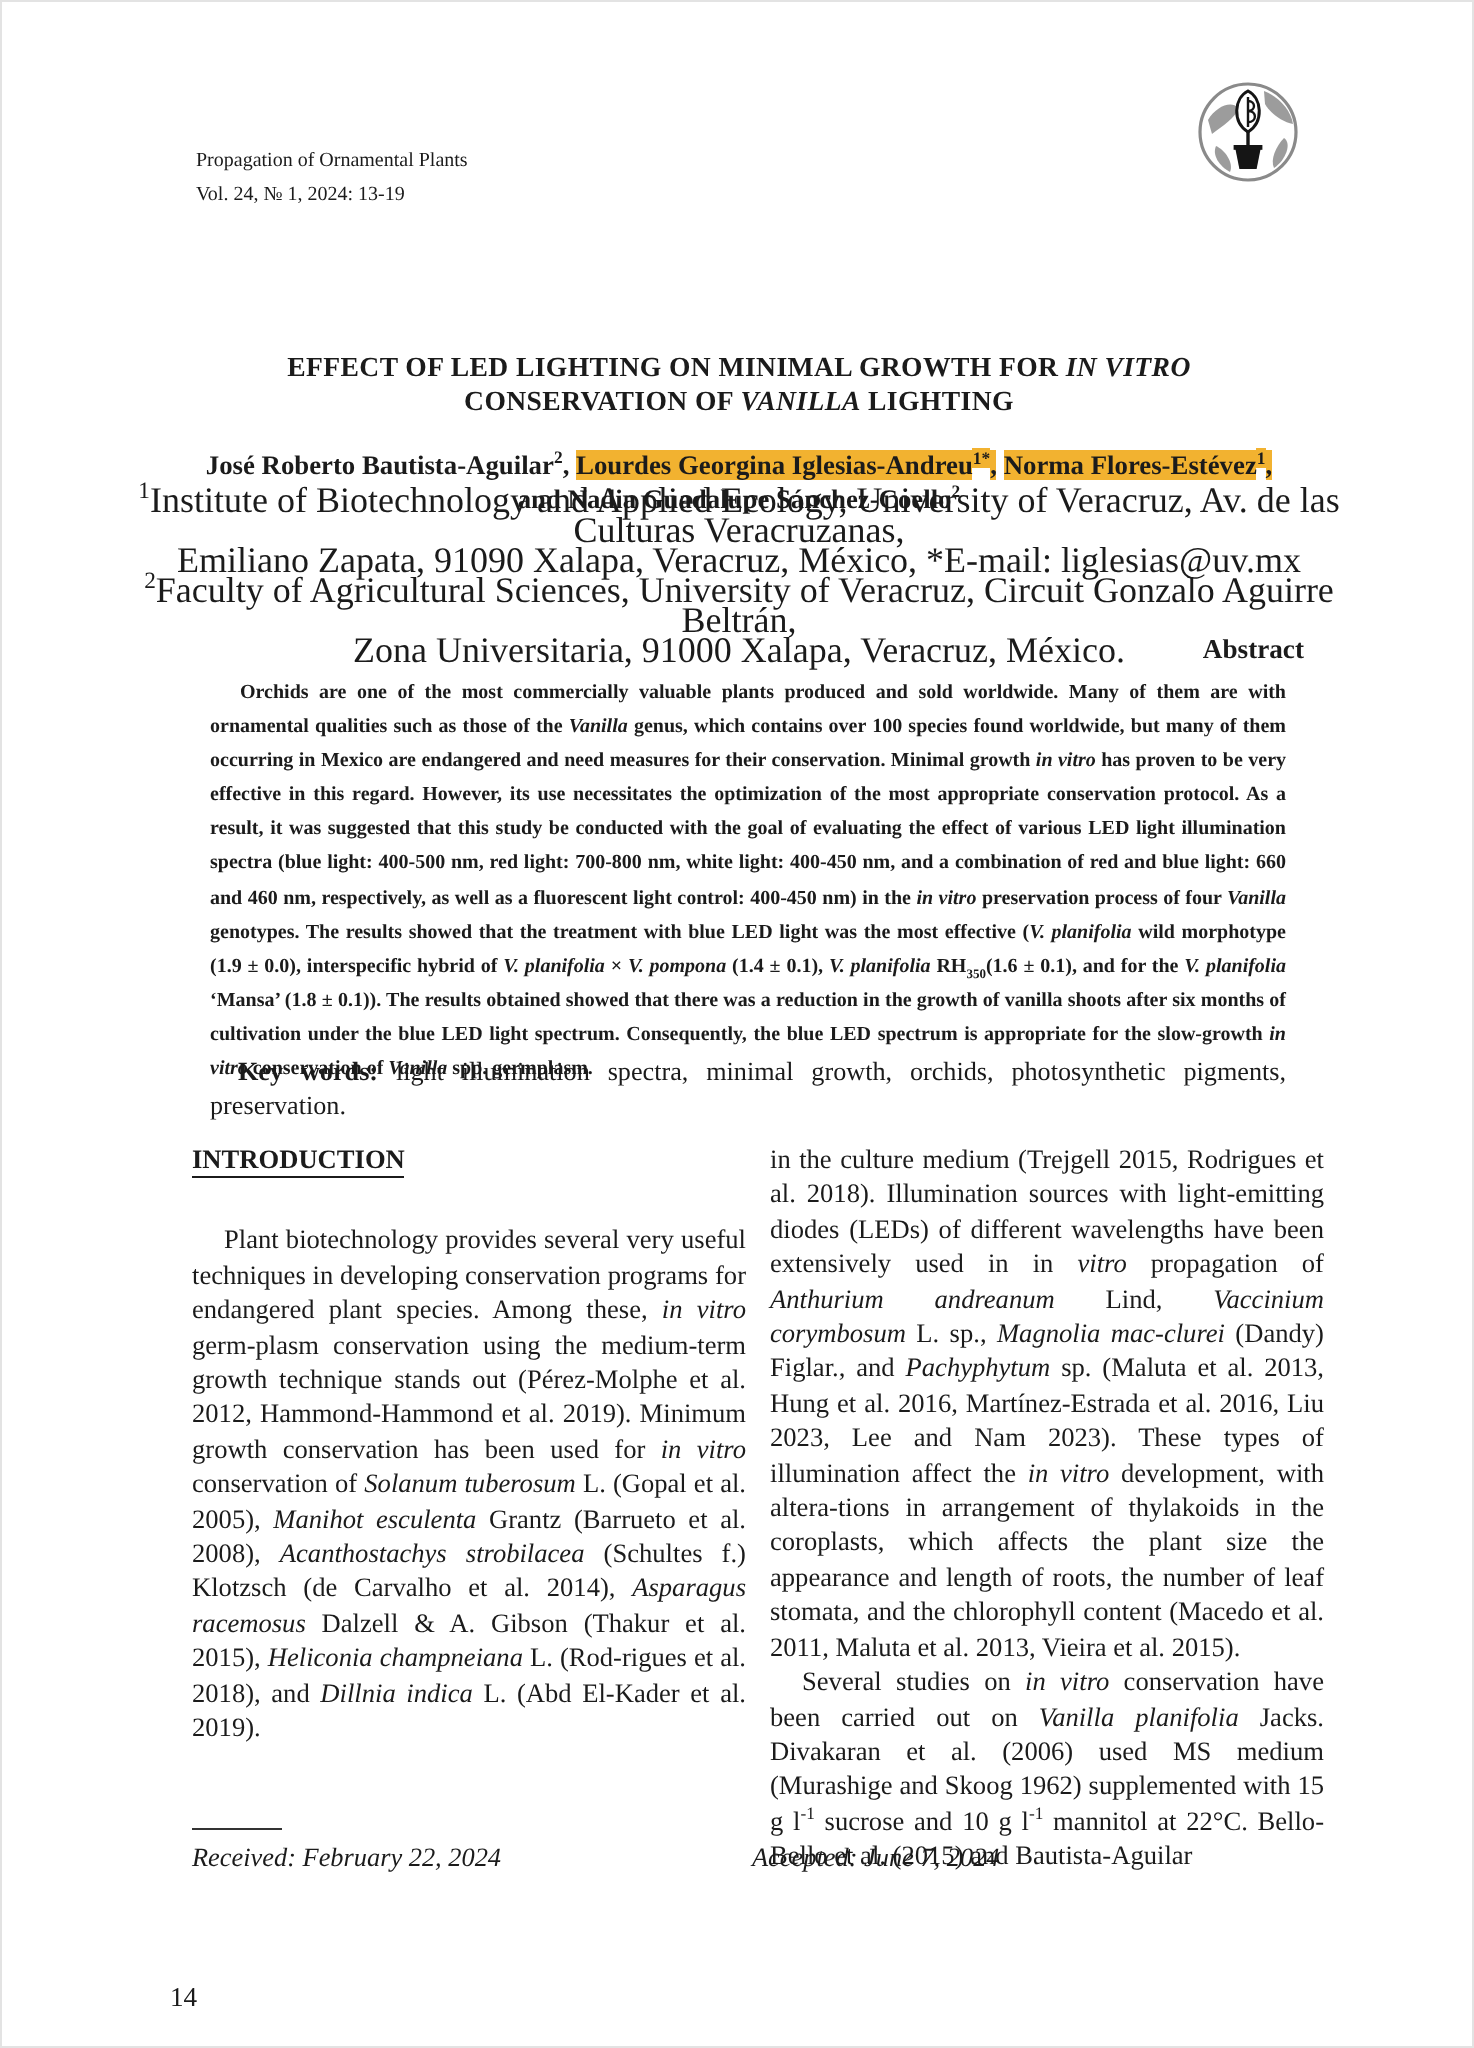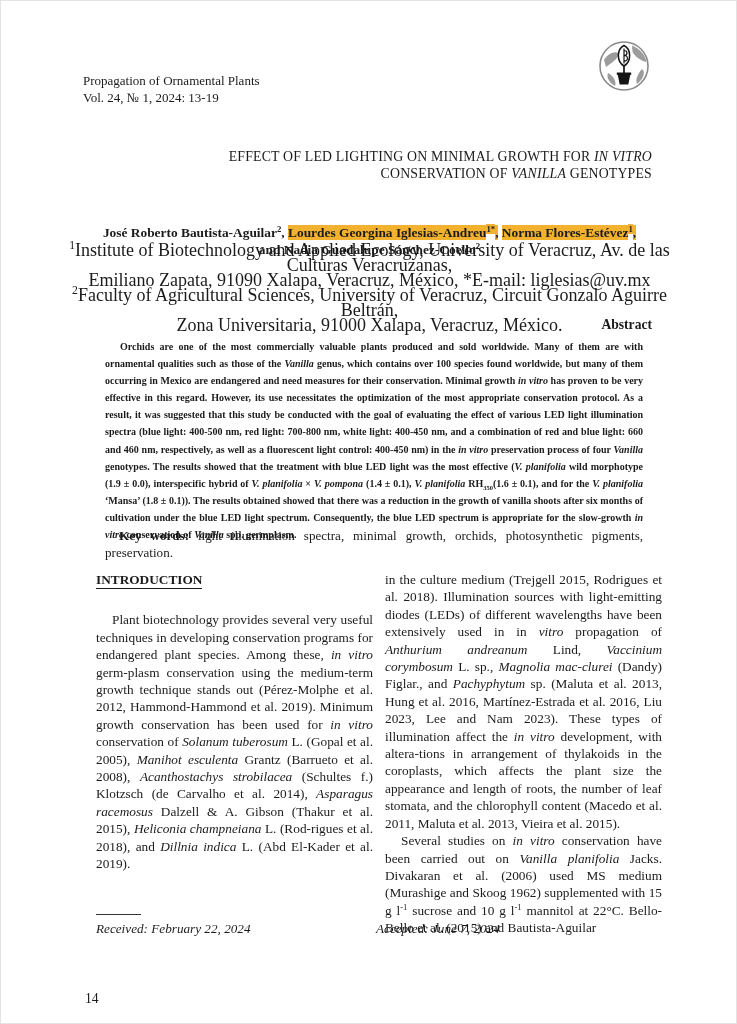--- a/index.html
+++ b/index.html
@@ -1,23 +1,23 @@
 <!DOCTYPE html>
 <html style="--hl: #f2b230;"><head>
 <meta charset="utf-8">
 <style>
   html,body{margin:0;padding:0;background:#ffffff;}
   body{width:737px;height:1024px;position:relative;font-family:"Liberation Serif","DejaVu Serif",serif;color:#1b1b1b;}
   .page{position:absolute;inset:0;background:#fff;border:1px solid #e3e3e3;box-sizing:border-box;overflow:hidden;}
   .abs{position:absolute;}
 
-  .journal-header{top:72px;left:82px;font-size:13px;line-height:16.5px;}
+  .journal-header{top:72px;left:97px;font-size:10px;line-height:16.5px;}
   .logo{top:38px;left:596px;width:54px;height:54px;}
 
-  .article-title{top:139px;left:86px;width:565px;text-align:right;font-weight:normal;font-size:13.8px;line-height:16.8px;letter-spacing:.2px;}
+  .article-title{top:166px;left:86px;width:565px;text-align:center;font-weight:bold;font-size:13.8px;line-height:16.8px;letter-spacing:.2px;}
   .authors{top:196px;left:86px;width:565px;text-align:center;font-weight:bold;font-size:13.4px;line-height:16.6px;margin-top:28px;}
   .affiliations{top:242px;left:66px;width:605px;text-align:center;font-size:18px;line-height:14.9px;}
 
   .abstract-heading{top:316px;left:86px;width:565px;text-align:right;font-weight:bold;font-size:13.6px;}
   .abstract-text{top:337px;left:104px;width:538px;text-align:justify;font-size:10px;line-height:17.1px;text-indent:15px;font-weight:bold;}
   .keywords{top:526px;left:104px;width:538px;text-align:justify;font-size:13.1px;line-height:17.1px;text-indent:14px;}
 
   .columns{top:570px;left:95px;width:566px;display:flex;gap:12px;}
   .col{width:277px;text-align:justify;font-size:13.3px;line-height:17.4px;}
   .intro-heading{font-weight:bold;font-size:13.3px;margin:0 0 23px 0;}
@@ -55,21 +55,21 @@
       <path d="M45,30 C49,32.5 46,41 40,45 C38,41 41,34 45,30 Z" fill="#9c9c9c"></path>
       <path d="M11,34 C15.5,36 20,42.5 18,47 C12.5,44 9,38.5 11,34 Z" fill="#9c9c9c"></path>
       <path d="M20.5,34.5 h13 l-2.2,11 h-8.6 Z" fill="#151515"></path>
       <rect x="19.8" y="33.5" width="14.4" height="2.4" fill="#151515"></rect>
       <line x1="27" y1="34" x2="27" y2="13" stroke="#151515" stroke-width="1.7"></line>
       <path d="M27,6.5 C34,10 35,22 27,27 C19,22 20,10 27,6.5 Z" fill="#ffffff" stroke="#151515" stroke-width="1.5"></path>
       <path d="M27,9.5 L27,24.5 M27,11.5 c4,0 4,5 0,5 M27,16.5 c4.6,0 4.6,5.6 0,5.6" fill="none" stroke="#151515" stroke-width="1.2"></path>
     </svg>
   </div>
 
-  <h1 class="abs article-title"><span>EFFECT OF LED LIGHTING ON MINIMAL GROWTH FOR </span><span class="rt-i">IN VITRO</span><br><span>CONSERVATION OF </span><span class="rt-i">VANILLA</span><span> GENOTYPES</span></h1>
+  <h1 class="abs article-title"><span>EFFECT OF LED LIGHTING ON MINIMAL GROWTH FOR </span><span class="rt-i">IN VITRO</span><br><span>CONSERVATION OF </span><span class="rt-i">VANILLA</span><span> LIGHTING</span></h1>
 
   <div class="abs authors"><span>José Roberto Bautista-Aguilar</span><span class="rt-sup">2</span><span>, </span><span class="rt-hl">Lourdes Georgina Iglesias-Andreu</span><span class="rt-sup rt-hl">1*</span><span class="rt-hl">,</span><span> </span><span class="rt-hl">Norma Flores-Estévez</span><span class="rt-sup rt-hl">1</span><span class="rt-hl">,</span><br><span>and Nadia Guadalupe Sánchez-Coello</span><span class="rt-sup">2</span></div>
 
   <div class="abs affiliations"><span class="rt-sup">1</span><span>Institute of Biotechnology and Applied Ecology, University of Veracruz, Av. de las Culturas Veracruzanas,</span><br><span>Emiliano Zapata, 91090 Xalapa, Veracruz, México, *E-mail: liglesias@uv.mx</span><br><span class="rt-sup">2</span><span>Faculty of Agricultural Sciences, University of Veracruz, Circuit Gonzalo Aguirre Beltrán,</span><br><span>Zona Universitaria, 91000 Xalapa, Veracruz, México.</span></div>
 
   <div class="abs abstract-heading">Abstract</div>
 
   <div class="abs abstract-text"><span>Orchids are one of the most commercially valuable plants produced and sold worldwide. Many of them are with ornamental qualities such as those of the </span><span class="rt-i">Vanilla</span><span> genus, which contains over 100 species found worldwide, but many of them occurring in Mexico are endangered and need measures for their conservation. Minimal growth </span><span class="rt-i">in vitro</span><span> has proven to be very effective in this regard. However, its use necessitates the optimization of the most appropriate conservation protocol. As a result, it was suggested that this study be conducted with the goal of evaluating the effect of various LED light illumination spectra (blue light: 400-500 nm, red light: 700-800 nm, white light: 400-450 nm, and a combination of red and blue light: 660 and 460 nm, respectively, as well as a fluorescent light control: 400-450 nm) in the </span><span class="rt-i">in vitro</span><span> preservation process of four </span><span class="rt-i">Vanilla</span><span> genotypes. The results showed that the treatment with blue LED light was the most effective (</span><span class="rt-i">V. planifolia</span><span> wild morphotype (1.9 ± 0.0), interspecific hybrid of </span><span class="rt-i">V. planifolia</span><span> × </span><span class="rt-i">V. pompona</span><span> (1.4 ± 0.1), </span><span class="rt-i">V. planifolia</span><span> RH</span><span class="rt-sub">350</span><span>(1.6 ± 0.1), and for the </span><span class="rt-i">V. planifolia</span><span> ‘Mansa’ (1.8 ± 0.1)). The results obtained showed that there was a reduction in the growth of vanilla shoots after six months of cultivation under the blue LED light spectrum. Consequently, the blue LED spectrum is appropriate for the slow-growth </span><span class="rt-i">in vitro</span><span> conservation of </span><span class="rt-i">Vanilla</span><span> spp. germplasm.</span></div>
 
   <div class="abs keywords"><span class="rt-b">Key words:</span><span> light illumination spectra, minimal growth, orchids, photosynthetic pigments, preservation.</span></div>

